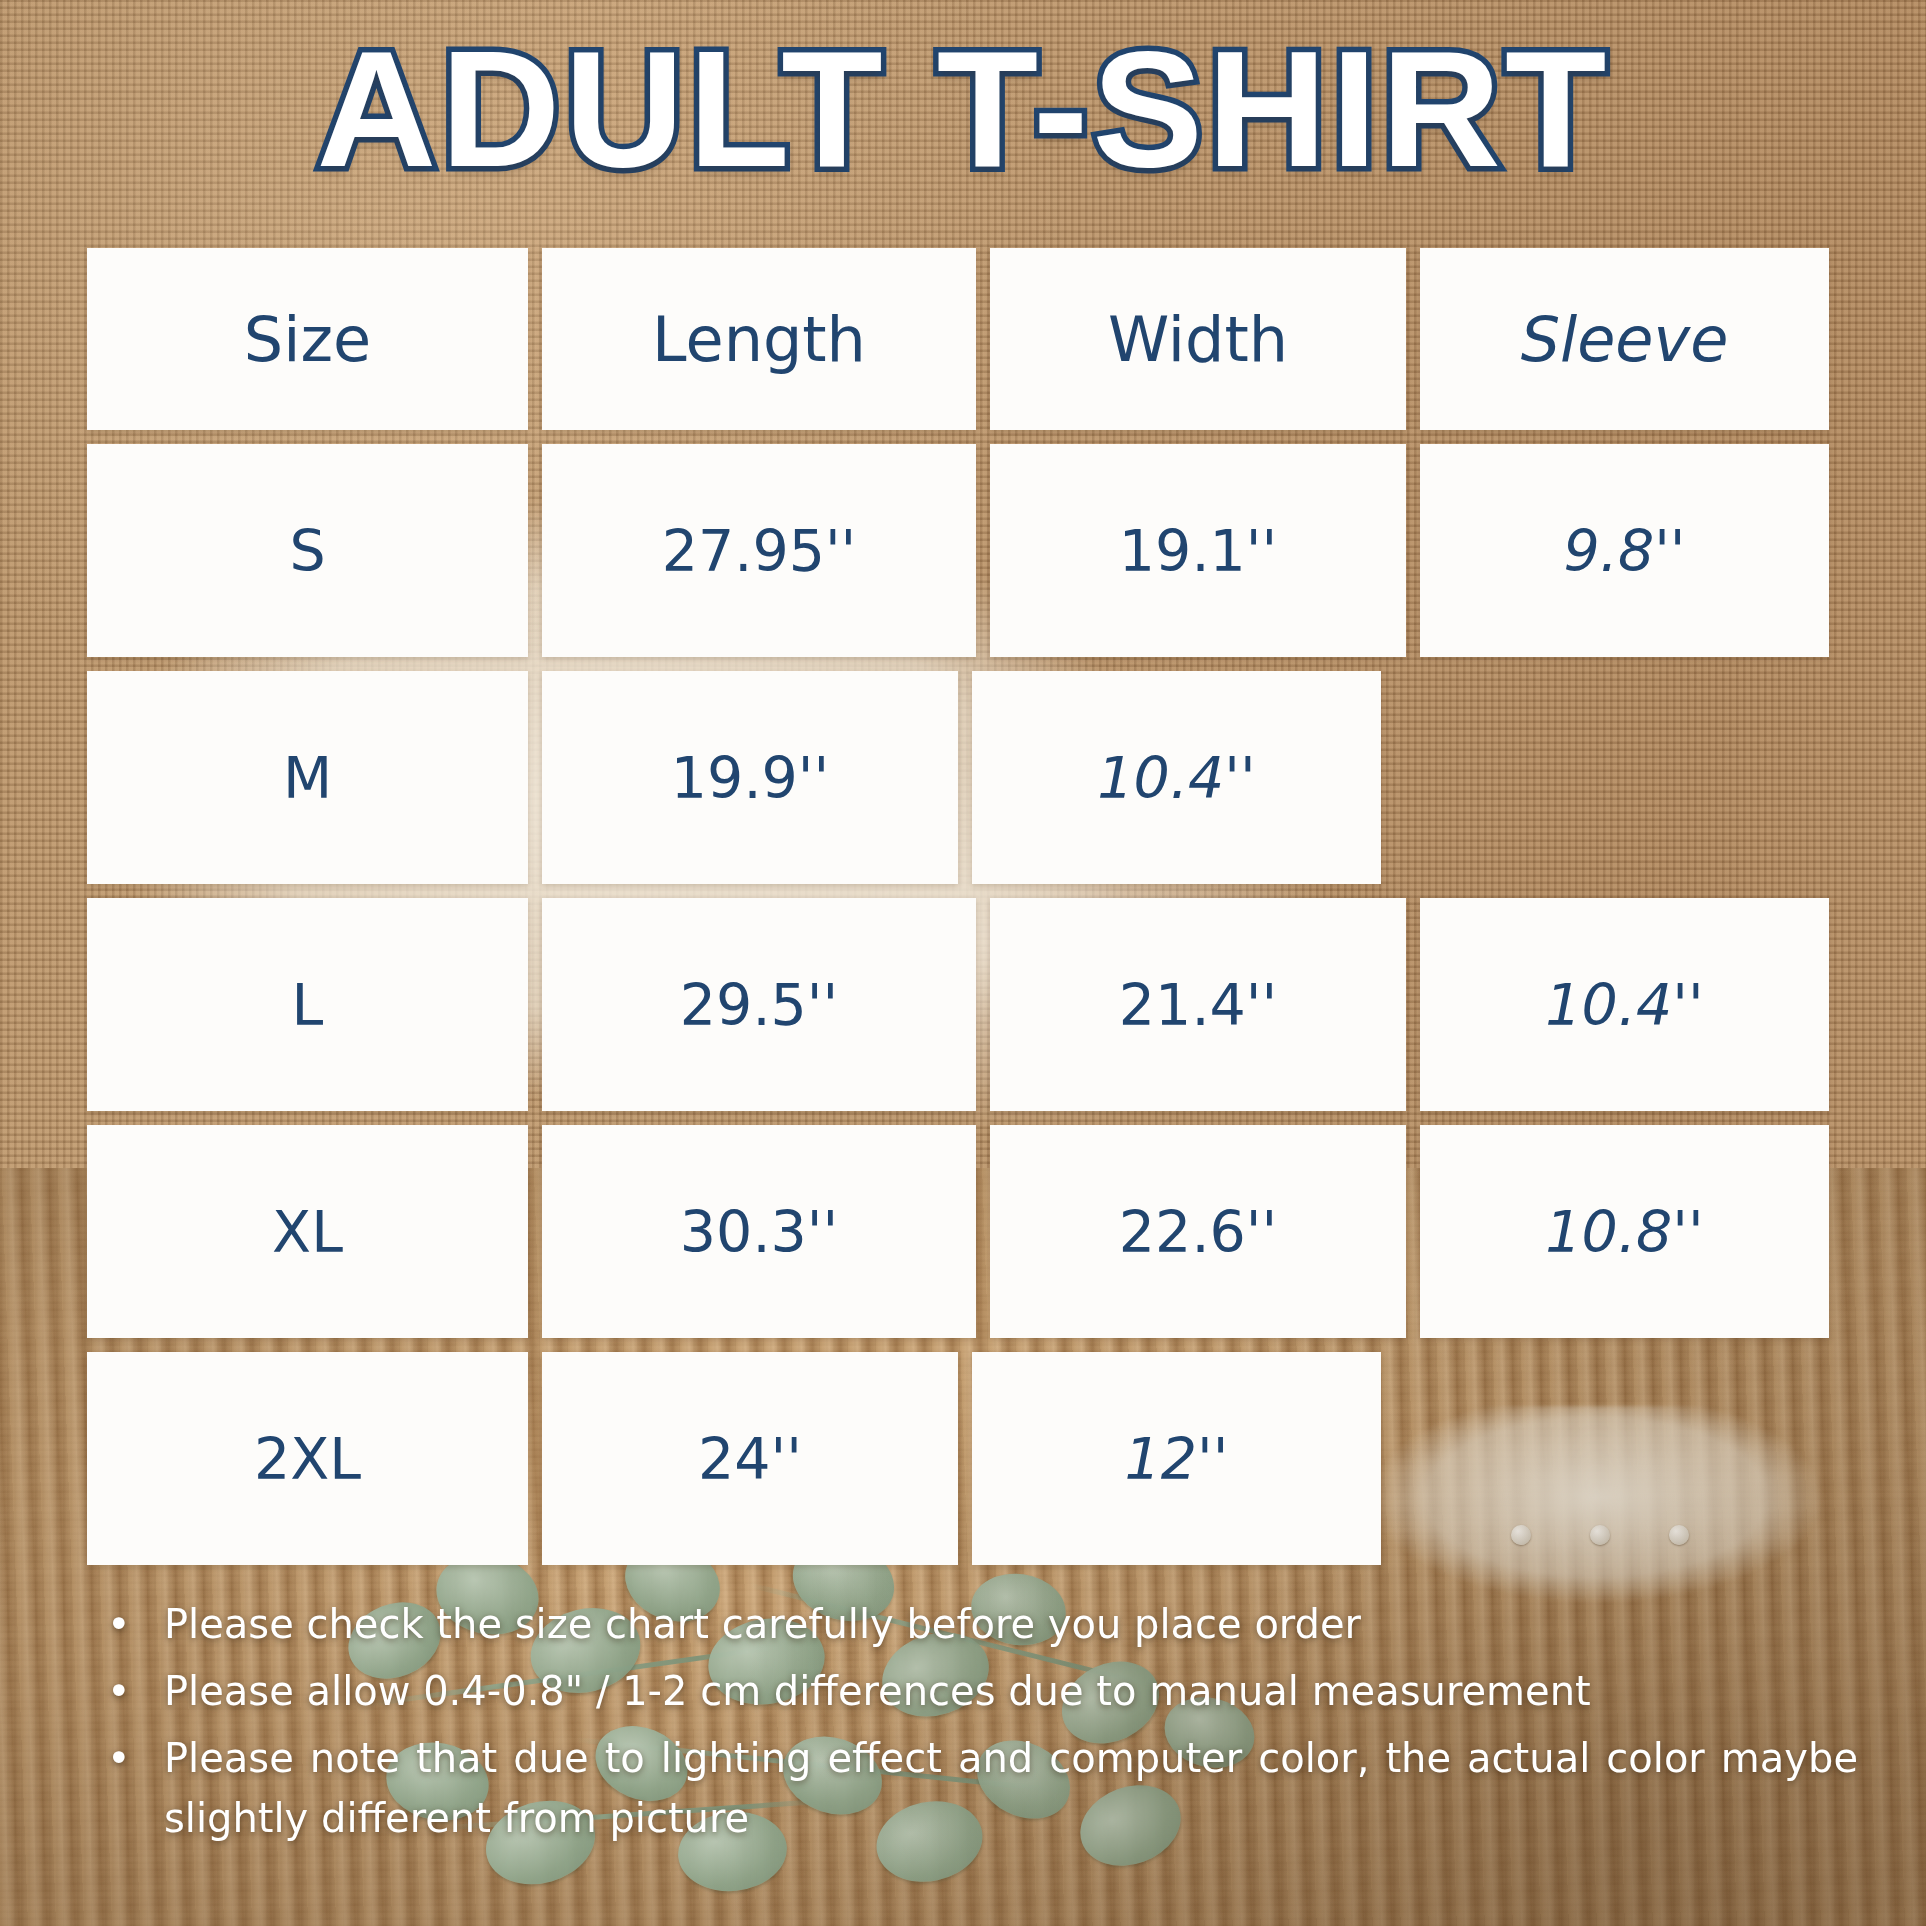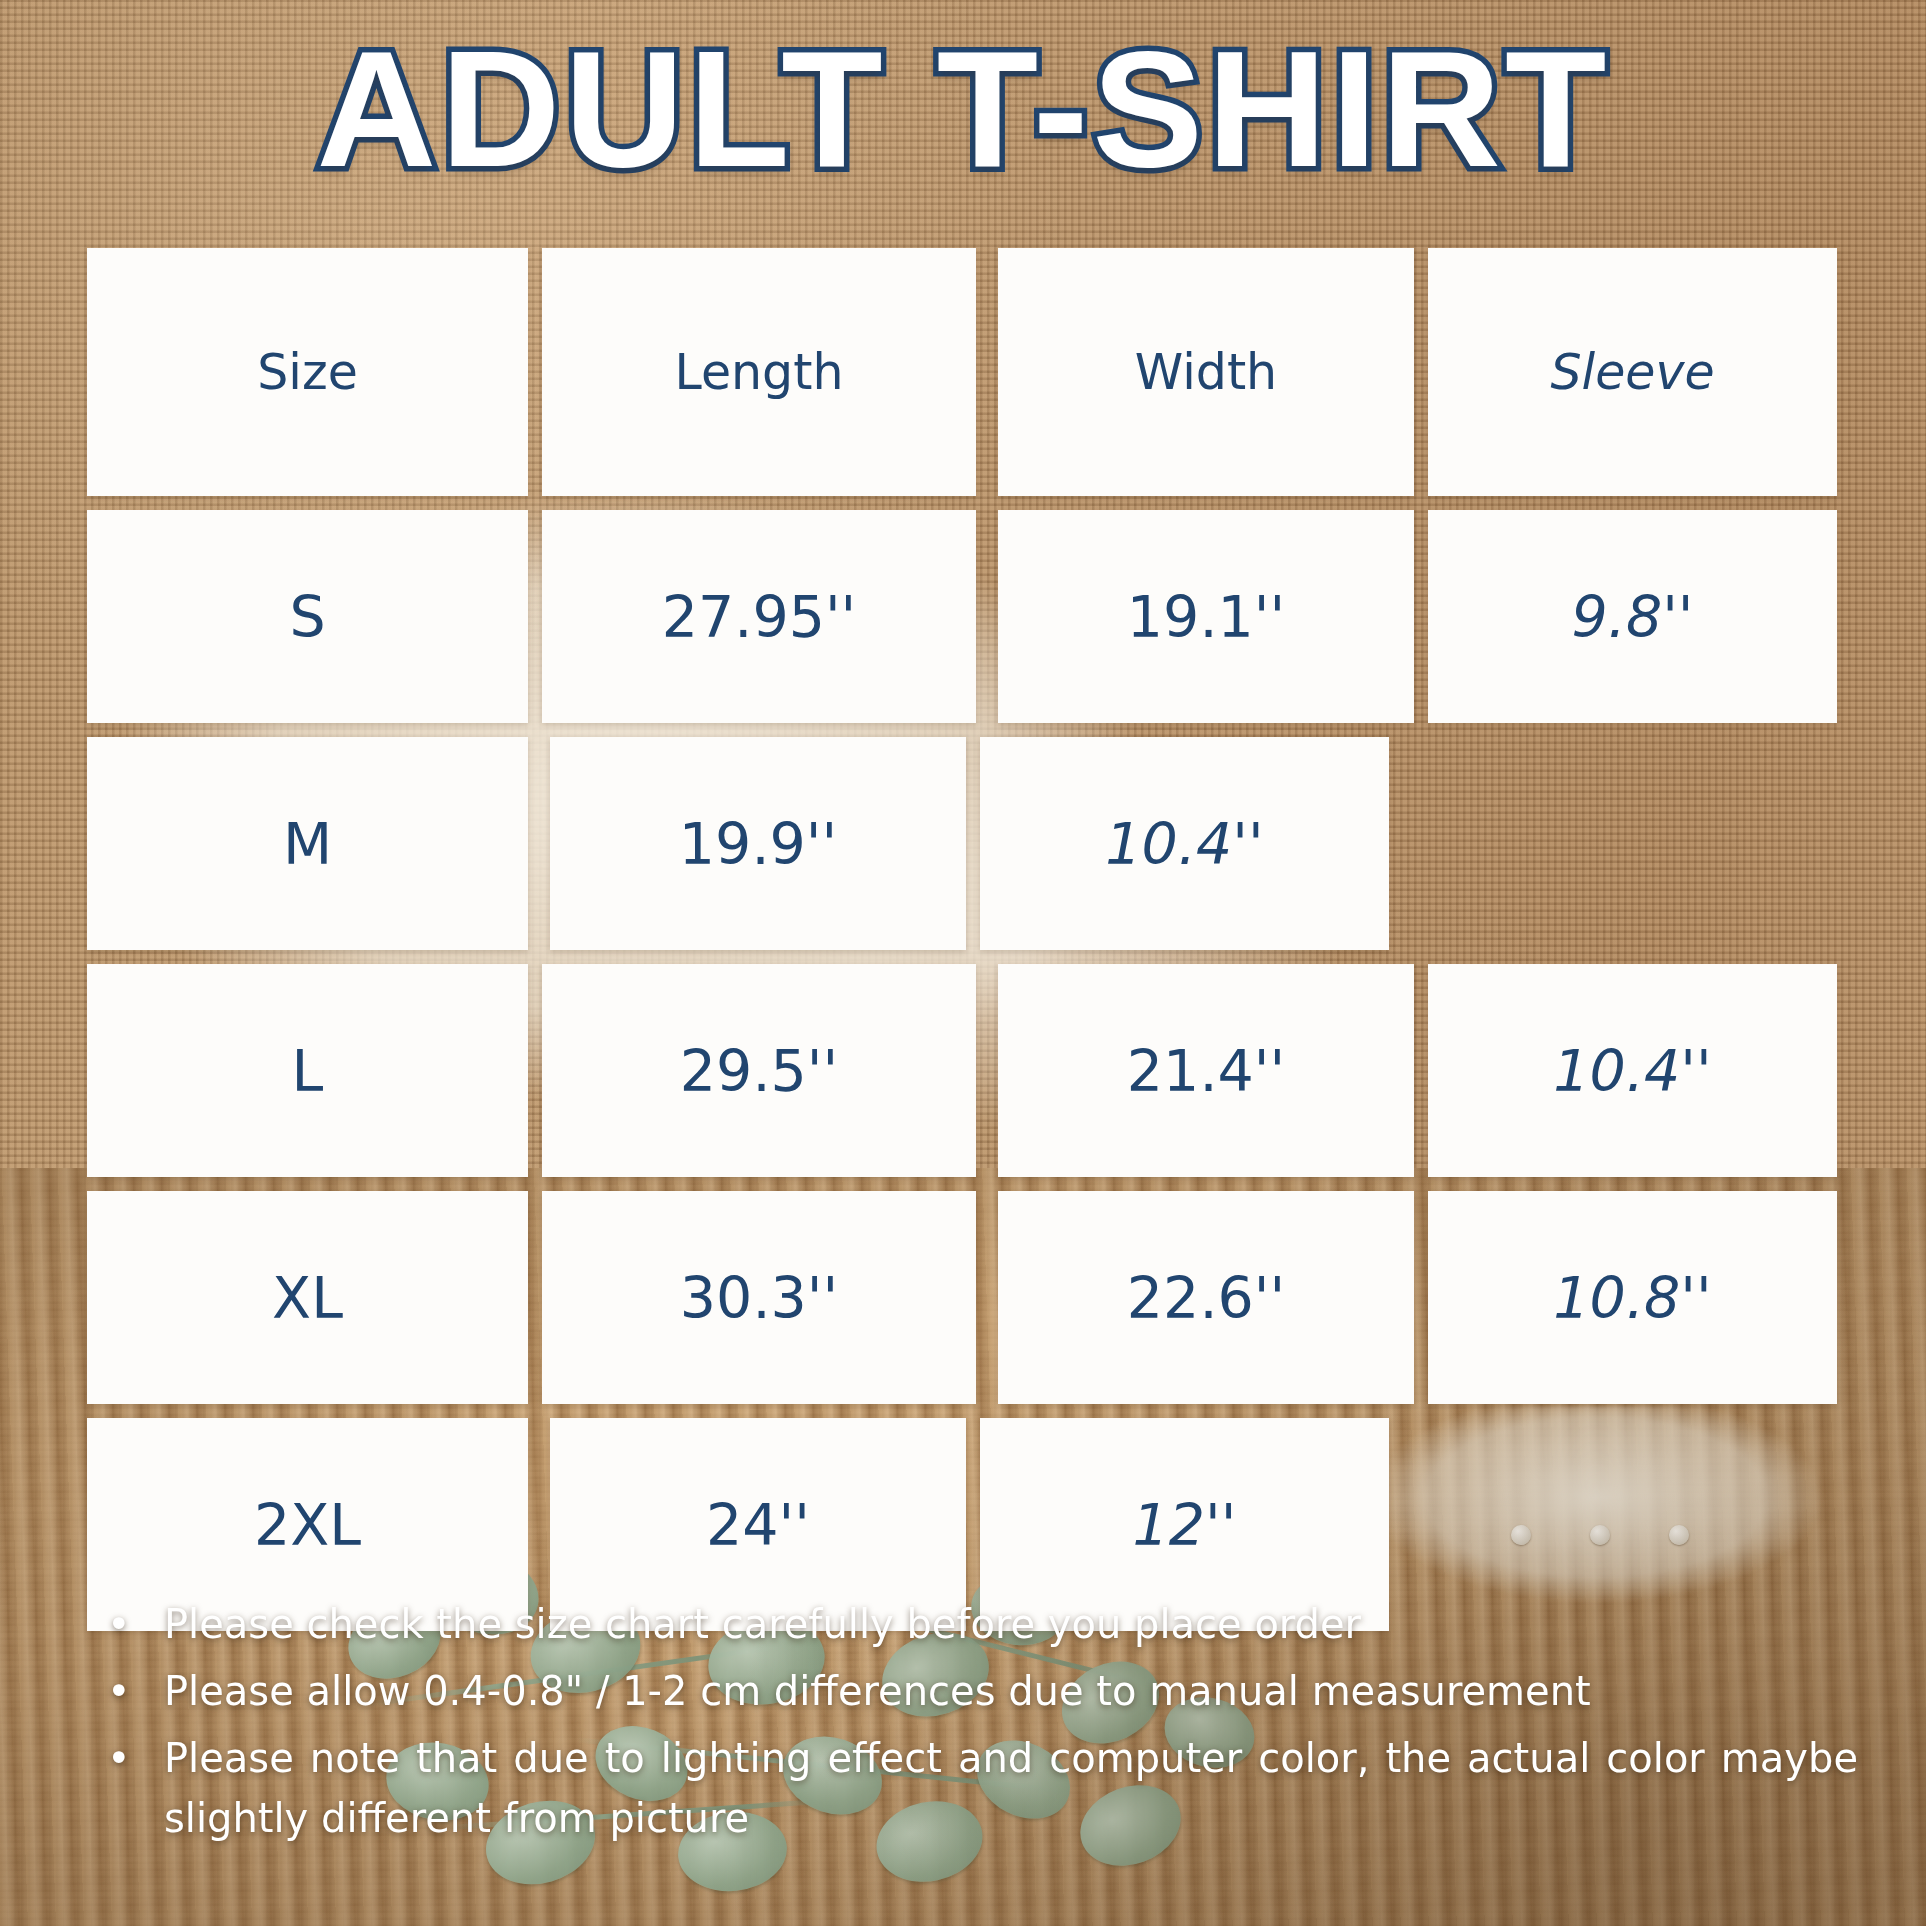--- a/index.html
+++ b/index.html
@@ -164,25 +164,25 @@
   }
   .cell {
     background: #fdfcfa;
     color: #21456f;
     display: flex;
     align-items: center;
     justify-content: center;
     font-family: "DejaVu Sans", sans-serif;
     box-shadow: 0 2px 6px rgba(70,45,20,0.20);
   }
-  .row.head .cell { height: 248px; font-size: 49px; text-align: right; }
+  .row.head .cell { height: 182px; font-size: 62px; text-align: right; }
   .row.body .cell { height: 213px; font-size: 57px; }
   .row .c0 { flex: 0 0 441px; }
   .row .c1 { flex: 0 0 434px; }
-  .row .c2 { flex: 0 0 416px; margin-left: 8px; }
+  .row .c2 { flex: 0 0 416px; }
   .row .c3 { flex: 0 0 409px; font-style: italic; }
 
   
   .notes {
     position: absolute;
     left: 107px;
     right: 69px;
     top: 1594px;
     z-index: 7;
     color: #ffffff;

